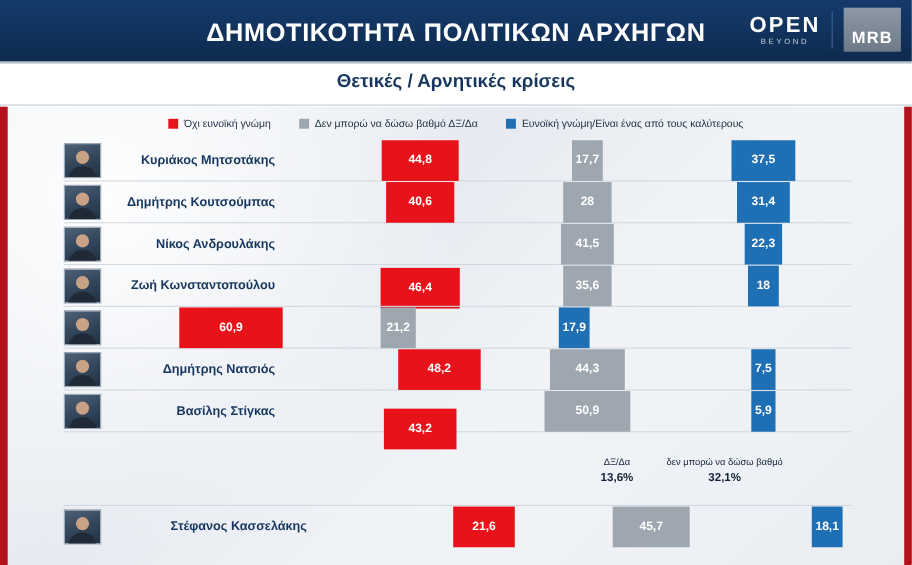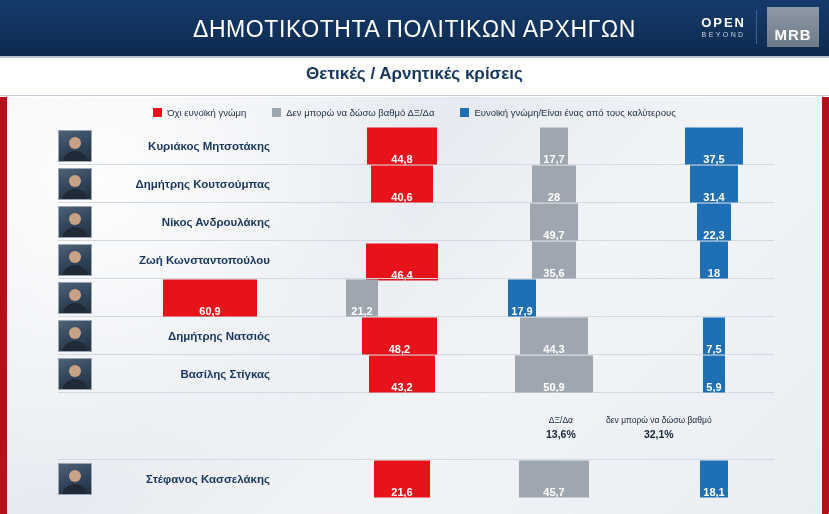--- a/index.html
+++ b/index.html
@@ -24,37 +24,37 @@
     background: linear-gradient(180deg, #143a6b 0%, #11325c 55%, #0d2a4e 100%);
     border-bottom: 2px solid #b9c4cf;
   }
   .header-title {
     position: absolute;
     left: 0; top: 16px;
     width: 829px;
     text-align: center;
     color: #ffffff;
     font-size: 23px;
-    font-weight: normal;
+    font-weight: bold;
     letter-spacing: 0.6px;
   }
   .brand {
     position: absolute;
     right: 10px; top: 7px;
     display: flex;
     align-items: center;
     gap: 10px;
   }
   .brand-open {
     color: #ffffff;
     text-align: center;
     line-height: 1;
   }
   .brand-open .o1 {
-    font-size: 13px;
+    font-size: 20px;
     font-weight: bold;
     letter-spacing: 2px;
     display: block;
   }
   .brand-open .o2 {
     font-size: 7px;
     letter-spacing: 2.4px;
     display: block;
     margin-top: 2px;
     color: #c8d4e2;
@@ -155,21 +155,21 @@
     left: 58px; top: 30px;
     width: 716px;
   }
   .row {
     position: relative;
     height: 38px;
     display: flex;
     align-items: center;
     border-bottom: 1px solid #d3d9e0;
   }
-  .row.last { border-bottom: none; }
+  .row.last { border-bottom: none; gap: 29px; }
   .row.spaced { margin-top: 66px; border-top: 1px solid #d3d9e0; }
 
   .photo {
     width: 34px; height: 32px;
     flex: 0 0 34px;
     border: 1px solid #9aa6b4;
     background: linear-gradient(160deg,#4e6177 0%, #33465c 50%, #22313f 100%);
     position: relative;
     overflow: hidden;
   }
@@ -189,35 +189,34 @@
     border-radius: 13px 13px 0 0;
     background: #1f2a36;
   }
   .name {
     flex: 0 0 172px;
     text-align: right;
     padding-right: 14px;
     font-size: 11.5px;
     font-weight: bold;
     color: #16365f;
-    margin-left: 20px;
   }
 
   .bars {
     position: relative;
     flex: 1 1 auto;
     height: 38px;
   }
   .bar {
     position: absolute;
     top: 50%;
     transform: translateY(-50%);
     height: 37px;
     display: flex;
-    align-items: flex-end;
+    align-items: center;
     justify-content: center;
     color: #ffffff;
     font-size: 11px;
     font-weight: bold;
   }
   .bar.neg { background: #e8121a; }
   .bar.neu { background: #9ea7af; }
   .bar.pos { background: #1f6fb5; }
 
   
@@ -315,21 +314,21 @@
           <div class="photo">
             <div class="face"></div>
             <div class="shoulders"></div>
           </div>
           <div class="name">Νίκος Ανδρουλάκης</div>
           <div class="bars">
             <div class="bar neg" style="width: 71.92px; left: 82.04px; margin-top: 40px;">
               <span>46,4</span>
             </div>
             <div class="bar neu" style="width: 48.515px; left: 245.743px;">
-              <span>49,7</span>
+              <span>41,5</span>
             </div>
             <div class="bar pos" style="width: 34.565px; left: 412.717px;">
               <span>22,3</span>
             </div>
           </div>
         </div>
         <div class="row">
           <div class="photo">
             <div class="face"></div>
             <div class="shoulders"></div>
@@ -361,39 +360,39 @@
             </div>
           </div>
         </div>
         <div class="row">
           <div class="photo">
             <div class="face"></div>
             <div class="shoulders"></div>
           </div>
           <div class="name">Δημήτρης Νατσιός</div>
           <div class="bars">
-            <div class="bar neg" style="width: 74.71px; left: 78px;">
+            <div class="bar neg" style="width: 74.71px; left: 98px;">
               <span>48,2</span>
             </div>
             <div class="bar neu" style="width: 68.665px; left: 235.667px;">
               <span>44,3</span>
             </div>
             <div class="bar pos" style="width: 22px; left: 419px;">
               <span>7,5</span>
             </div>
           </div>
         </div>
         <div class="row">
           <div class="photo">
             <div class="face"></div>
             <div class="shoulders"></div>
           </div>
           <div class="name">Βασίλης Στίγκας</div>
           <div class="bars">
-            <div class="bar neg" style="width: 66.96px; left: 84.52px;">
+            <div class="bar neg" style="width: 66.96px; left: 84.52px; margin-top: 16px;">
               <span>43,2</span>
             </div>
             <div class="bar neu" style="width: 78.895px; left: 230.553px;">
               <span>50,9</span>
             </div>
             <div class="bar pos" style="width: 22px; left: 419px;">
               <span>5,9</span>
             </div>
           </div>
         </div>

